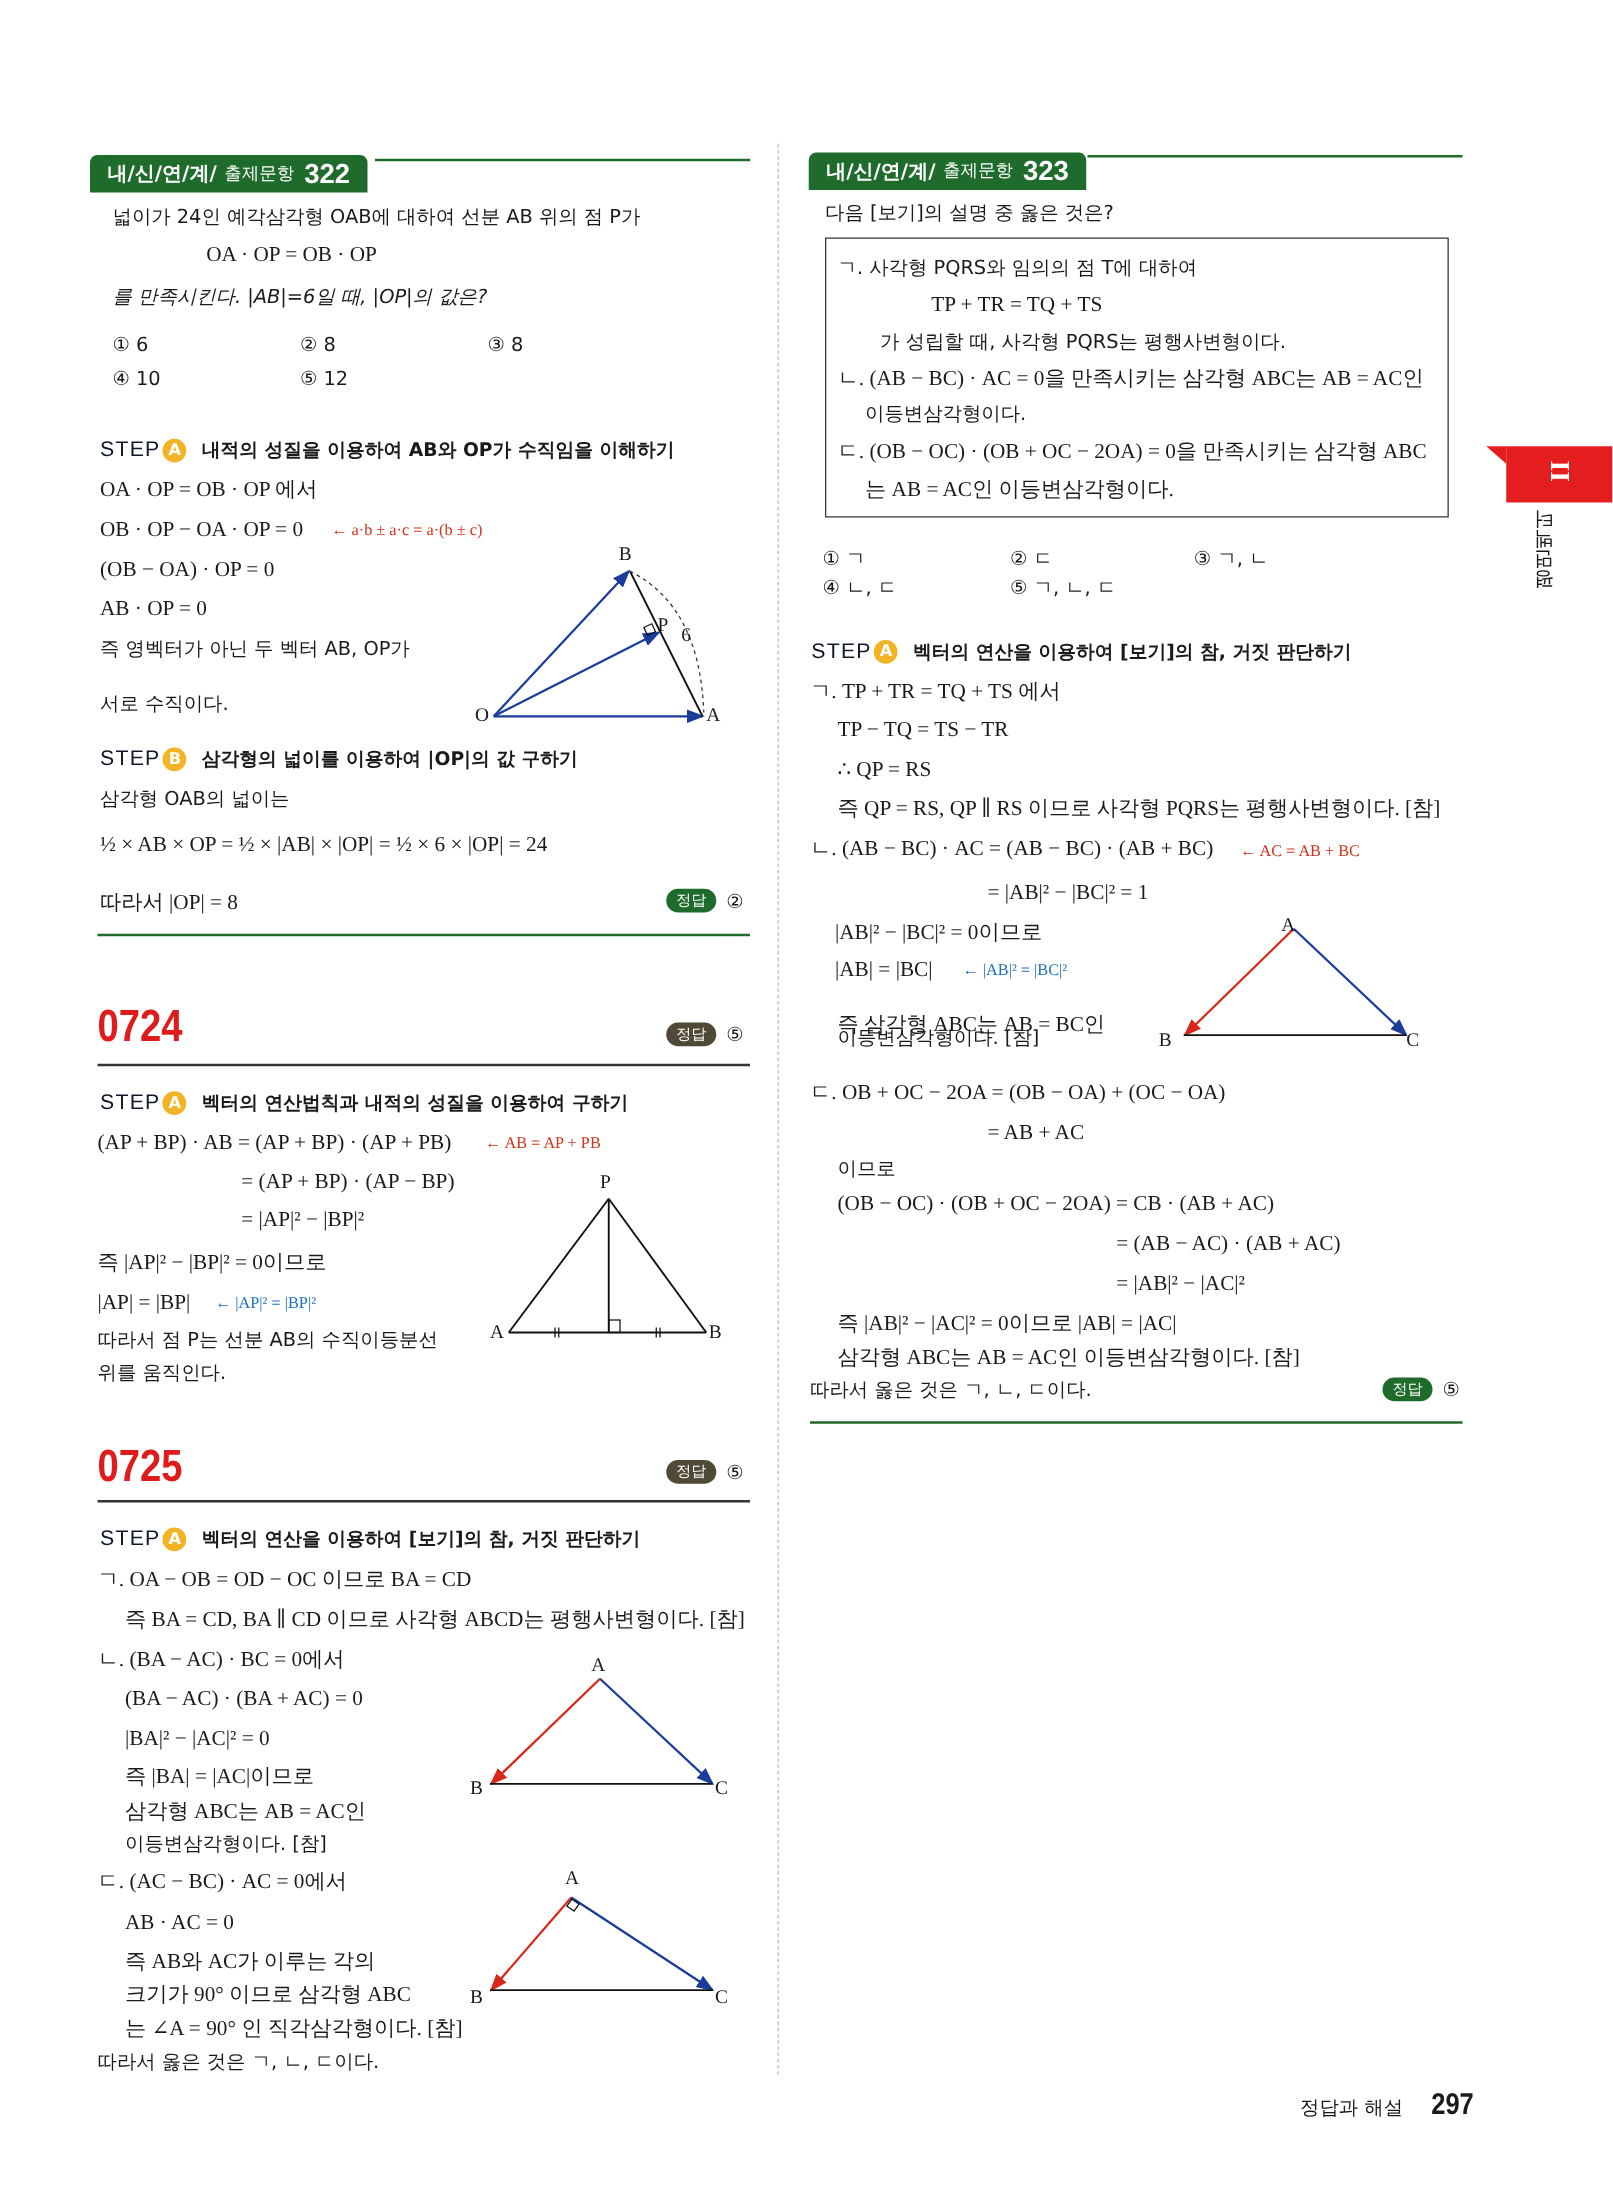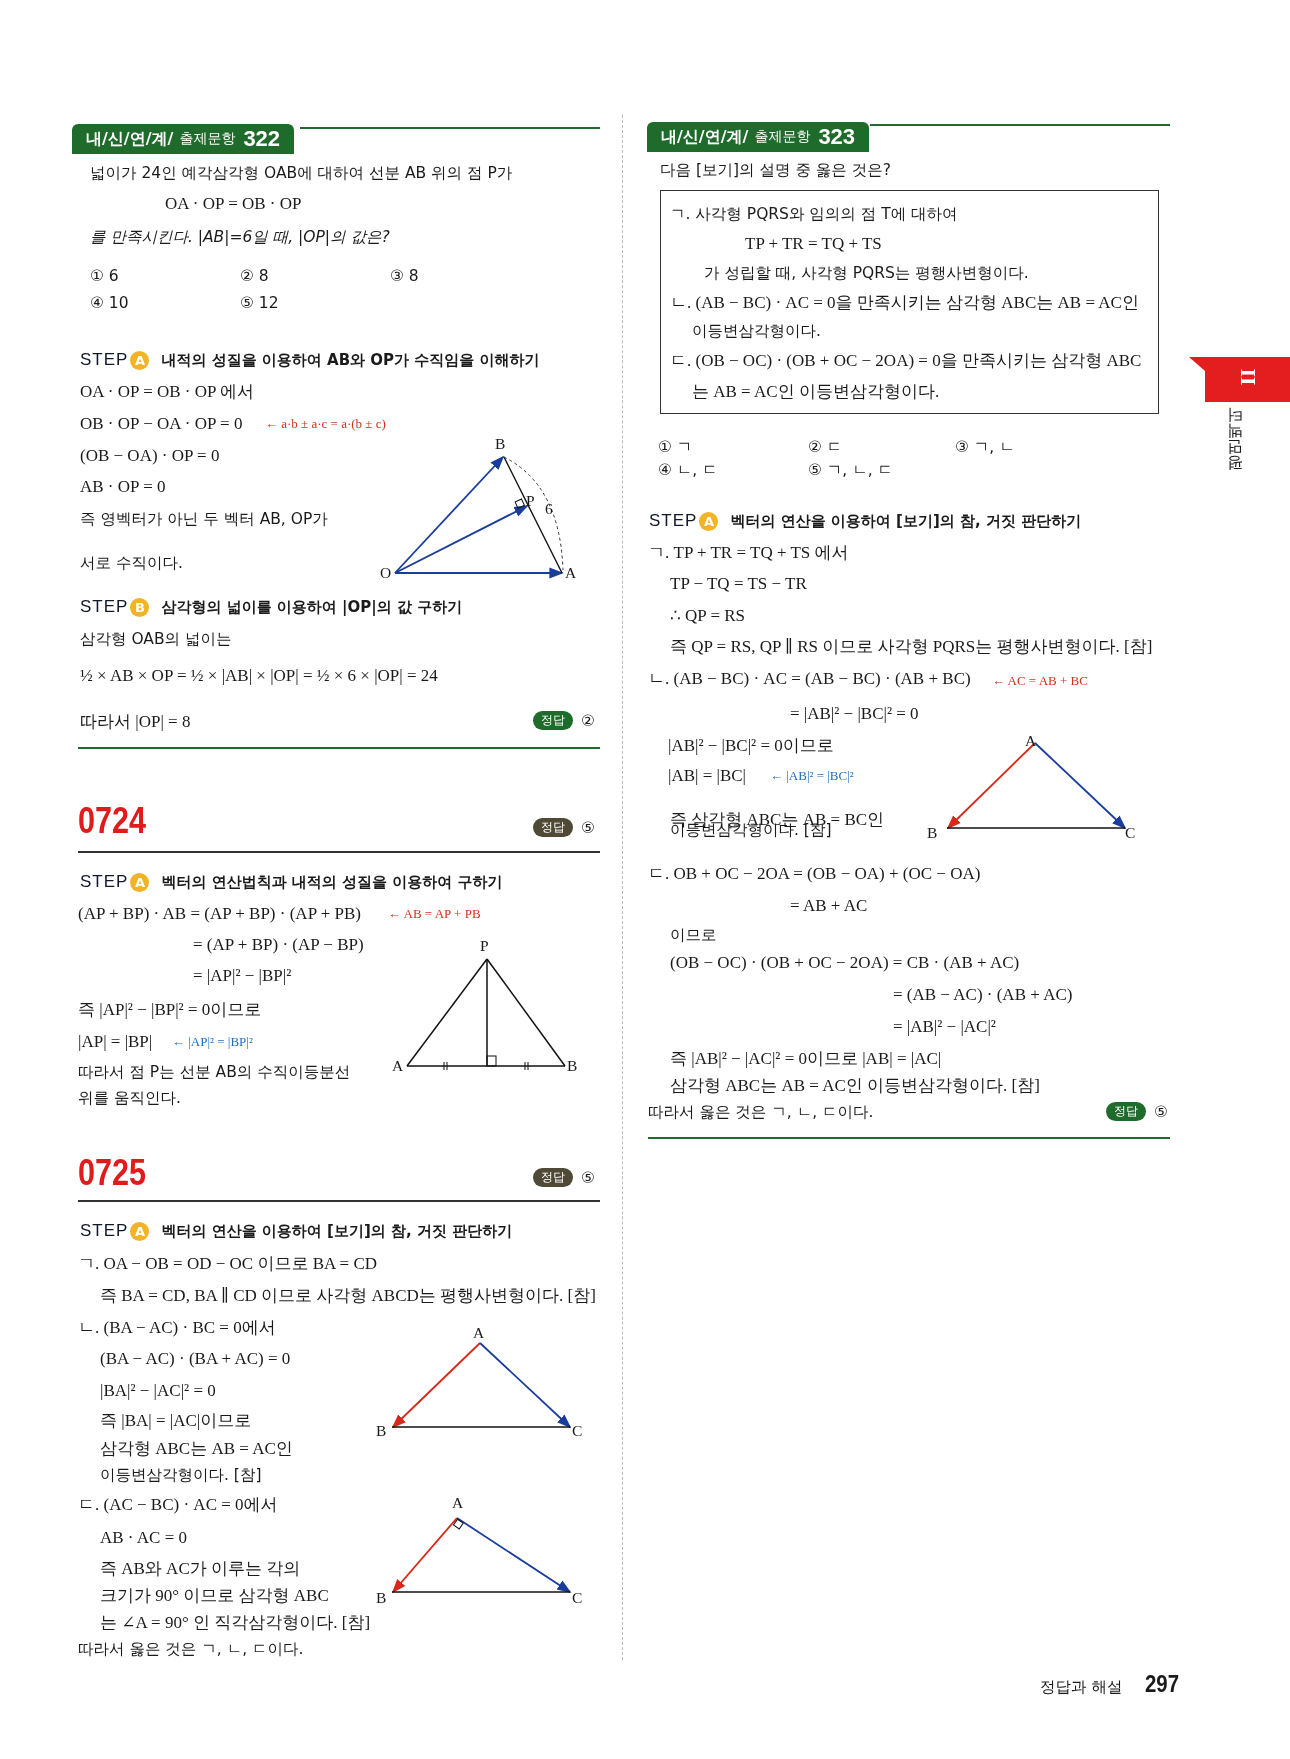--- a/index.html
+++ b/index.html
@@ -217,21 +217,21 @@
   <span class="st">STEP</span>
   <span class="circ">A</span>
   <span>벡터의 연산을 이용하여 [보기]의 참, 거짓 판단하기</span>
 </div>
 <div class="line m" style="left:648px;top:542px;">ㄱ. TP + TR = TQ + TS 에서</div>
 <div class="line m" style="left:670px;top:573px;">TP − TQ = TS − TR</div>
 <div class="line m" style="left:670px;top:605px;">∴ QP = RS</div>
 <div class="line m" style="left:670px;top:636px;">즉 QP = RS, QP ∥ RS 이므로 사각형 PQRS는 평행사변형이다. [참]</div>
 <div class="line m" style="left:648px;top:668px;">ㄴ. (AB − BC) · AC = (AB − BC) · (AB + BC)</div>
 <div class="line note-red" style="left:992px;top:670px;">← AC = AB + BC</div>
-<div class="line m" style="left:790px;top:703px;">= |AB|² − |BC|² = 0</div>
+<div class="line m" style="left:790px;top:703px;">= |AB|² − |BC|² = 1</div>
 <div class="line m" style="left:668px;top:735px;">|AB|² − |BC|² = 0이므로</div>
 <div class="line m" style="left:668px;top:765px;">|AB| = |BC|</div>
 <div class="line note-blue" style="left:770px;top:765px;">← |AB|² = |BC|²</div>
 <div class="line m" style="left:670px;top:793px;margin-top:16px;">즉 삼각형 ABC는 AB = BC인</div>
 <div class="line" style="left:670px;top:819px;">이등변삼각형이다. [참]</div>
 
 <svg class="abs" style="left:930px;top:735px;" width="210" height="100">
   <line x1="105" y1="8" x2="18" y2="93" stroke="#d8281a" stroke-width="1.8" marker-end="url(#ar)"></line>
   <line x1="105" y1="8" x2="195" y2="93" stroke="#1a3d9c" stroke-width="1.8" marker-end="url(#ab)"></line>
   <line x1="17" y1="93" x2="195" y2="93" stroke="#111" stroke-width="1.4"></line>

